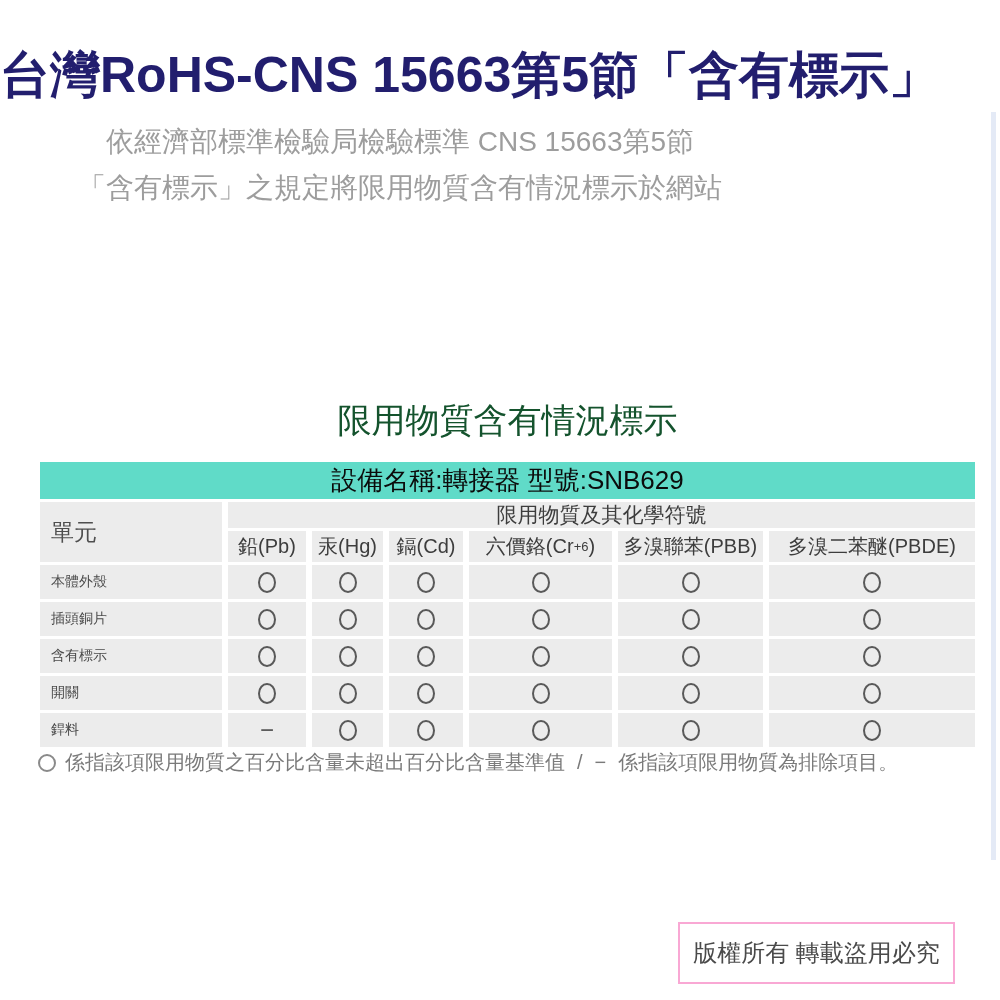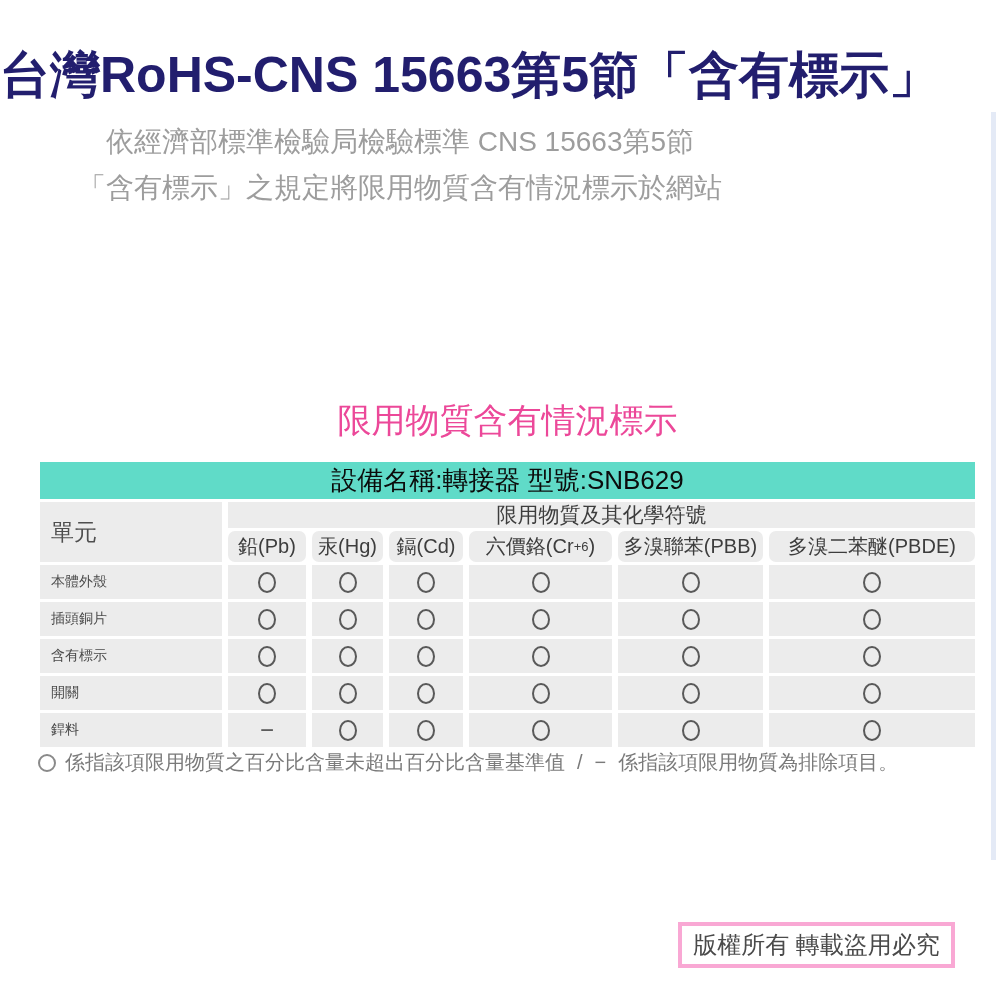--- a/index.html
+++ b/index.html
@@ -12,61 +12,61 @@
     position:absolute; top:42px; left:0; width:799px;
     text-align:center; font-size:50px; font-weight:700;
     color:#221e6e; white-space:nowrap; letter-spacing:0px;
   }
   .subtitle {
     position:absolute; top:119px; left:0; width:800px;
     text-align:center; font-size:28px; color:#9d9d9d; line-height:46px;
   }
   .section-title {
     position:absolute; top:398px; left:40px; width:935px;
-    text-align:center; font-size:34px; color:#ec4899;
+    text-align:center; font-size:34px; color:#14532d;
   }
   .table-wrap { position:absolute; left:40px; top:462px; width:935px; }
   .banner {
     height:37px; background:#60dbc8; display:flex; align-items:center;
     justify-content:center; font-size:26px; color:#0b0b0b; white-space:nowrap;
   }
   .grid {
     margin-top:3px; display:grid;
     grid-template-columns:182px 78px 71px 74px 143px 145px 1fr;
     grid-template-rows:26px 31px 34px 34px 34px 34px 34px;
     gap:3px 6px;
   }
   .cell {
     background:#ececec; display:flex; align-items:center;
     justify-content:center; color:#4a4a4a; box-sizing:border-box;
   }
   .unit { justify-content:flex-start; padding-left:11px; font-size:23px; color:#4e4e4e; }
   .span-header { font-size:21px; color:#3d3d3d; }
-  .colh { font-size:20px; color:#3d3d3d; white-space:nowrap;border-radius:7px; }
+  .colh { font-size:20px; color:#3d3d3d; white-space:nowrap; }
   .colh sup { font-size:13px; line-height:0; }
   .rowlabel { justify-content:flex-start; padding-left:11px; font-size:14px; }
   .markcell { font-size:24px; color:#555; }
   .ring {
     width:18px; height:21px; border:2px solid #595959; border-radius:50%;
     box-sizing:border-box; display:block; background:transparent;
   }
   .legend {
     position:absolute; left:38px; top:749px; width:960px;
     font-size:20px; color:#7a7a7a; display:flex; align-items:center;
     white-space:nowrap;
   }
   .legend-ring {
     width:18px; height:18px; border:2px solid #8a8a8a; border-radius:50%;
     display:inline-block; box-sizing:border-box; margin-right:9px; flex:0 0 auto;
   }
   .legend .sep { margin:0 12px; }
   .legend .dashsym { margin-right:12px; }
   .copyright {
-    position:absolute; left:678px; top:922px; width:277px; height:46px;
-    border:4px solid #f9a8d4; box-sizing:border-box; background:#ffffff;
+    position:absolute; left:678px; top:922px; width:277px; height:62px;
+    border:2px solid #f9a8d4; box-sizing:border-box; background:#ffffff;
     display:flex; align-items:center; justify-content:center;
     font-size:24px; color:#4a4a4a; white-space:nowrap;
   }
   .edge-artifact {
     position:absolute; left:991px; top:112px; width:5px; height:748px;
     background:rgba(185,200,232,0.38);
   }
 </style>
 </head>
 <body>

